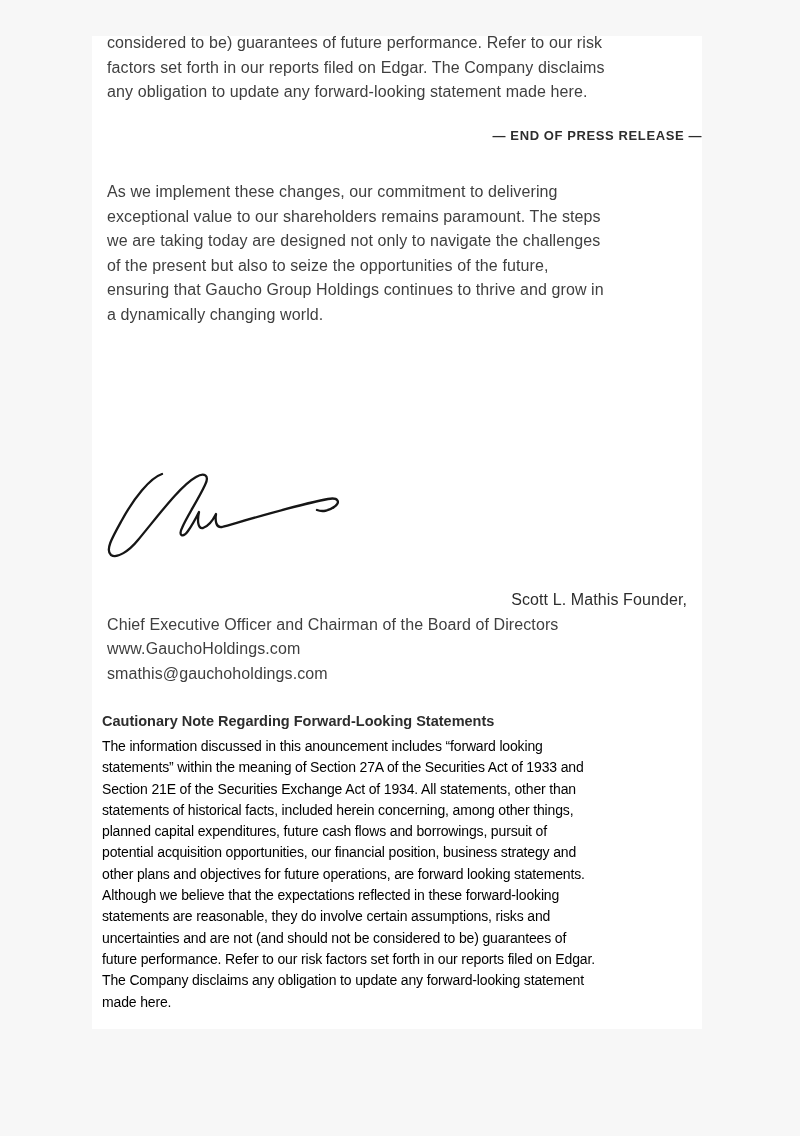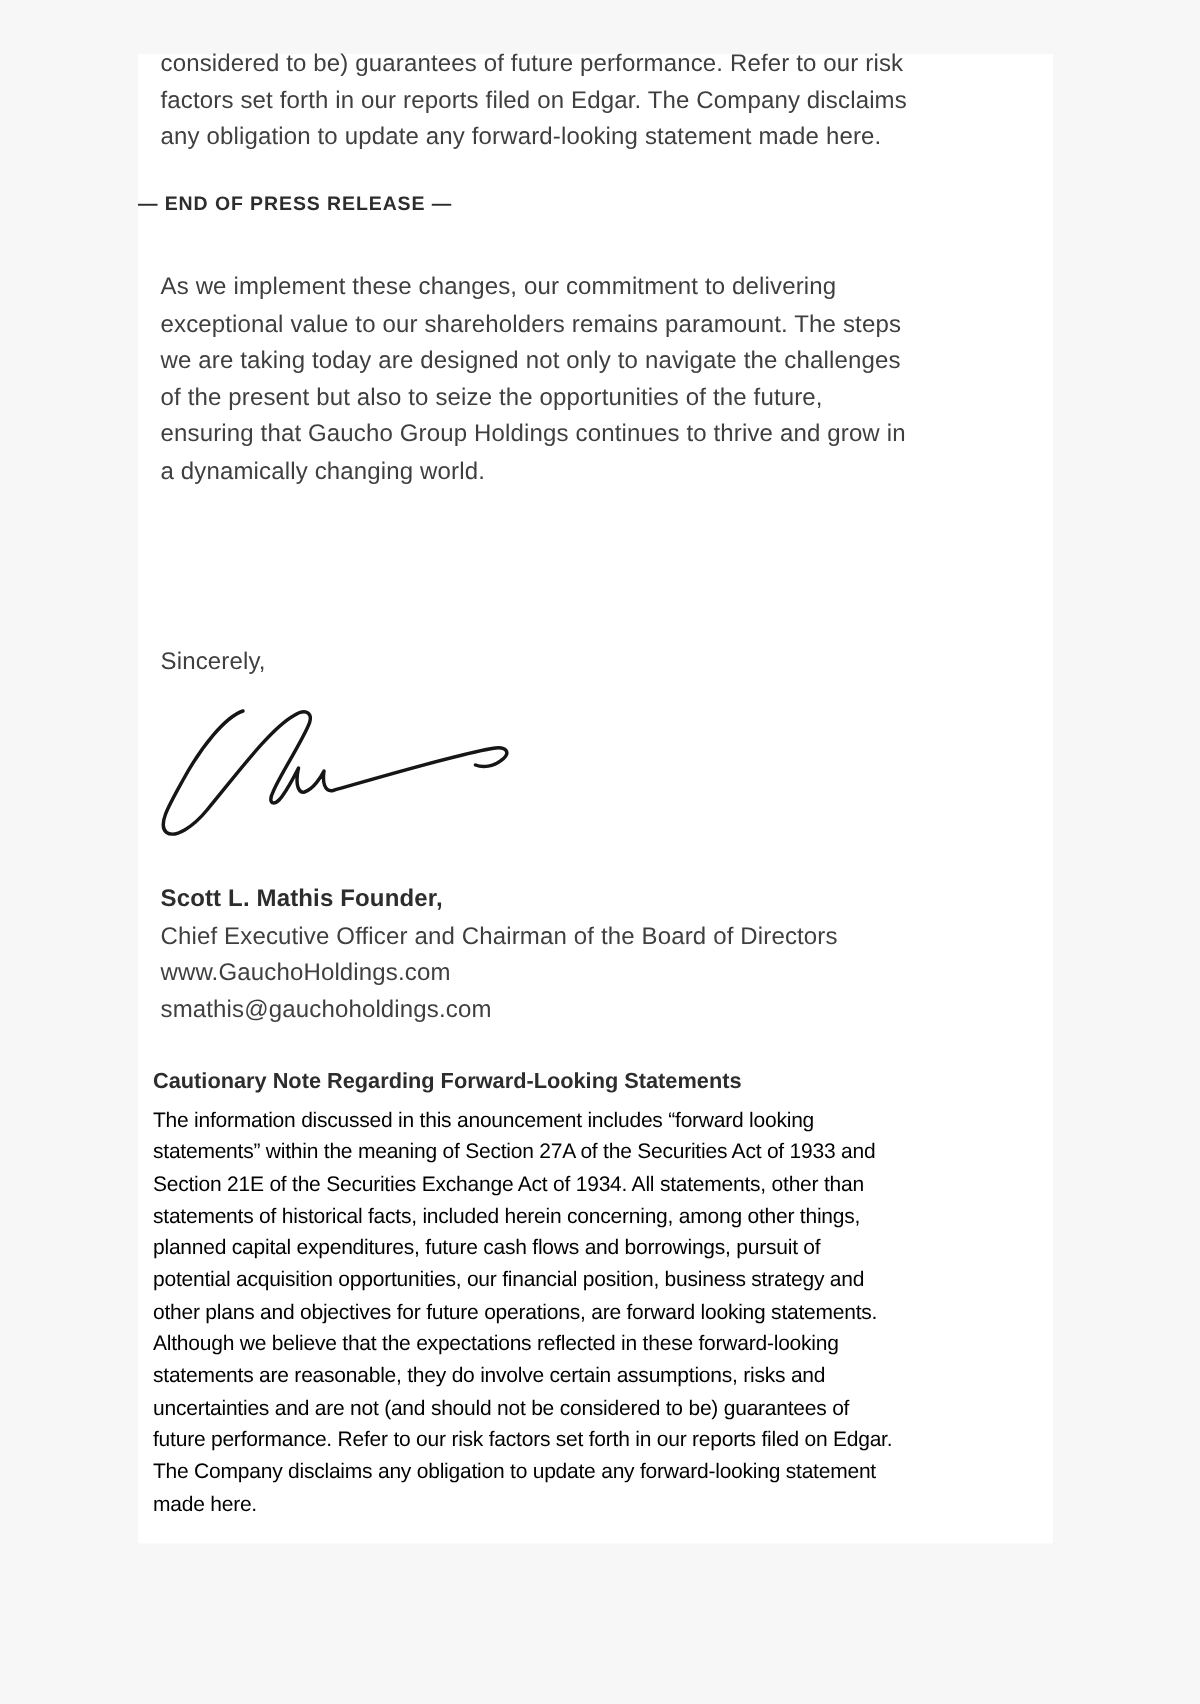--- a/index.html
+++ b/index.html
@@ -33,21 +33,21 @@
     line-height: 24.5px;
     white-space: pre-line;
     letter-spacing: 0.1px;
   }
   .p-top        { top: -5px; }
   .end-marker {
     position: absolute;
     top: 92px;
     left: 0;
     width: 610px;
-    text-align: left;
+    text-align: right;
     color: #2d2d2d;
     font-size: 13px;
     font-weight: bold;
     letter-spacing: 0.6px;
     white-space: nowrap;
   }
   .p-body       { top: 144px; }
   .p-closing    { top: 314px; }
   .valediction  { top: 394px; }
   .signature-svg {
@@ -58,21 +58,21 @@
   .sig-block {
     position: absolute;
     left: 15px;
     top: 552px;
     width: 580px;
     color: #3f3f3f;
     font-size: 16px;
     line-height: 24.5px;
     letter-spacing: 0.1px;
   }
-  .sig-name { font-weight: bold; color: #2d2d2d; }
+  .sig-name { font-weight: normal; color: #2d2d2d; text-align: right; }
   .sig-link { color: #3f3f3f; text-decoration: none; cursor: pointer; }
   .caut-heading {
     position: absolute;
     top: 675px;
     left: 10px;
     width: 594px;
     color: #2d2d2d;
     font-size: 14.5px;
     font-weight: bold;
     line-height: 21px;
@@ -102,21 +102,20 @@
     <div class="end-marker">— END OF PRESS RELEASE —</div>
 
     <div class="letter-text p-body">As we implement these changes, our commitment to delivering
 exceptional value to our shareholders remains paramount. The steps
 we are taking today are designed not only to navigate the challenges
 of the present but also to seize the opportunities of the future,
 ensuring that Gaucho Group Holdings continues to thrive and grow in
 a dynamically changing world.</div>
 
 
-    <div class="letter-text valediction">Sincerely,</div>
 
     <svg class="signature-svg" width="250" height="95" viewBox="0 0 250 95">
       <path d="M 62 6
                C 50 10, 34 30, 22 52
                C 12 70, 5 82, 11 87
                C 17 91, 29 83, 38 72
                C 58 48, 80 18, 96 9
                C 104 4, 110 7, 105 17
                C 98 32, 86 50, 82 60
                C 78 68, 83 70, 88 63

